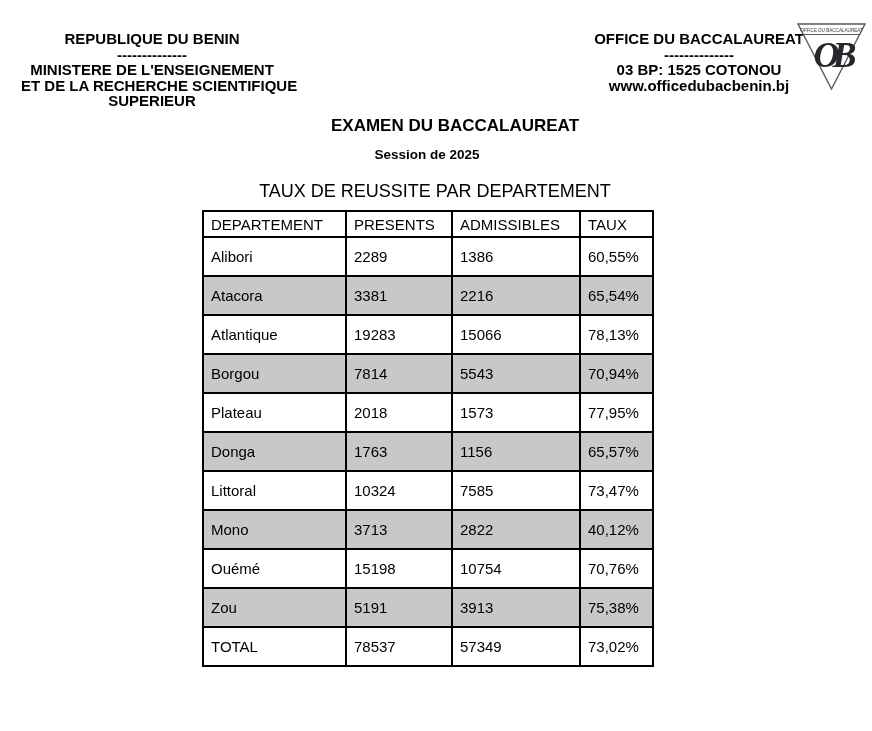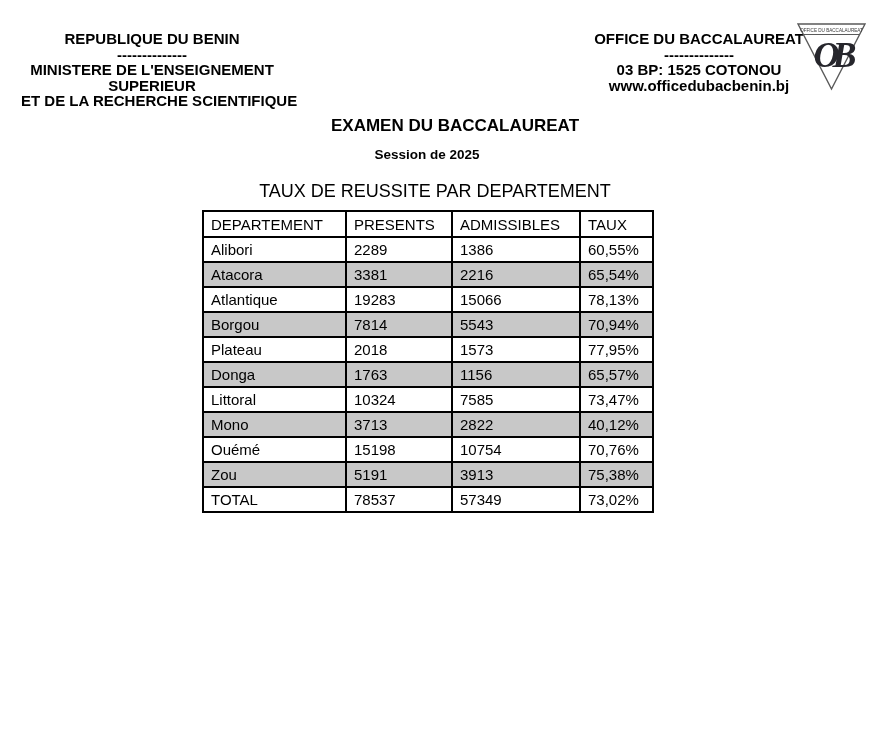--- a/index.html
+++ b/index.html
@@ -67,32 +67,32 @@
   table.results col.c4 { width: 73px; }
   table.results th, table.results td {
     border: 2px solid #000000;
     text-align: left;
     font-weight: normal;
     padding: 0 0 0 7px;
     white-space: nowrap;
     overflow: hidden;
   }
   table.results thead th { height: 26px; }
-  table.results tbody td { height: 25px; }
+  table.results tbody td { height: 39px; }
   table.results tbody tr:nth-child(even) td { background: #c8c8c8; }
 </style>
 </head>
 <body>
 
 <div class="abs letterhead header-left">
   <div>REPUBLIQUE DU BENIN</div>
   <div class="divider">--------------</div>
   <div>MINISTERE DE L'ENSEIGNEMENT</div>
+  <div>ET DE LA RECHERCHE SCIENTIFIQUE</div>
   <div>SUPERIEUR</div>
-  <div>ET DE LA RECHERCHE SCIENTIFIQUE</div>
 </div>
 
 <div class="abs letterhead header-right">
   <div>OFFICE DU BACCALAUREAT</div>
   <div class="divider">--------------</div>
   <div>03 BP: 1525 COTONOU</div>
   <div>www.officedubacbenin.bj</div>
 </div>
 
 <div class="abs logo-box">

